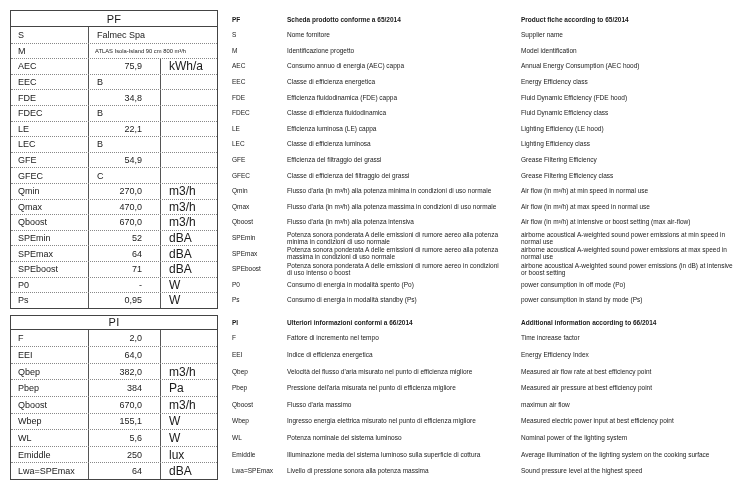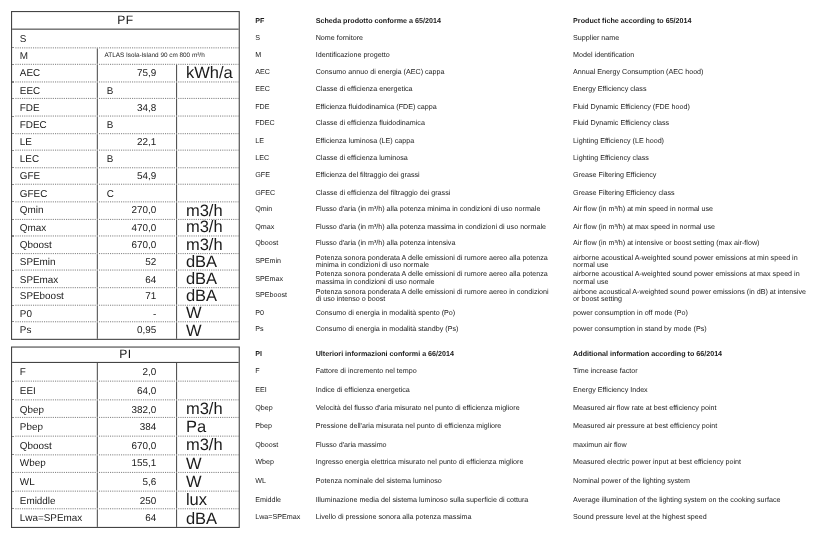--- a/index.html
+++ b/index.html
@@ -27,21 +27,21 @@
     width:72px; flex:none; display:flex; align-items:center;
     border-left:1px solid #555; padding:0 18px 0 8px;
     font-size:9px; overflow:hidden; white-space:nowrap;
   }
   .c-val.num { justify-content:flex-end; }
   .c-val.span { width:129px; padding-right:4px; }
   .c-val.small { font-size:5.8px; padding-left:6px; letter-spacing:0; }
   .c-unit {
     width:57px; flex:none; display:flex; align-items:center;
     border-left:1px solid #555; padding-left:8px;
-    font-size:15px; overflow:hidden; white-space:nowrap;
+    font-size:12px; overflow:hidden; white-space:nowrap;
   }
   
   #it-col { position:absolute; left:232px; top:11px; width:268px; }
   #en-col { position:absolute; left:521px; top:11px; width:216px; }
   .d-sec + .d-sec { margin-top:8px; }
   .d-row {
     display:flex; align-items:center;
     font-size:6.5px; line-height:7px; overflow:hidden;
   }
   .d-head { font-weight:bold; }
@@ -49,20 +49,21 @@
   .d-text { flex:1; }
 </style>
 </head>
 <body>
 
 <div id="table-col">
     <div class="tbl">
       <div class="t-head" style="height: 16px;">PF</div>
       <div class="t-row" style="height: 15.6px;">
         <div class="c-key">S</div>
+        <div class="c-val span">Falmec Spa</div>
       </div>
       <div class="t-row" style="height: 15.6px;">
         <div class="c-key">M</div>
         <div class="c-val span small">ATLAS Isola-Island 90 cm 800 m³/h</div>
       </div>
       <div class="t-row" style="height: 15.6px;">
         <div class="c-key">AEC</div>
         <div class="c-val num">75,9</div>
         <div class="c-unit">kWh/a</div>
       </div>

